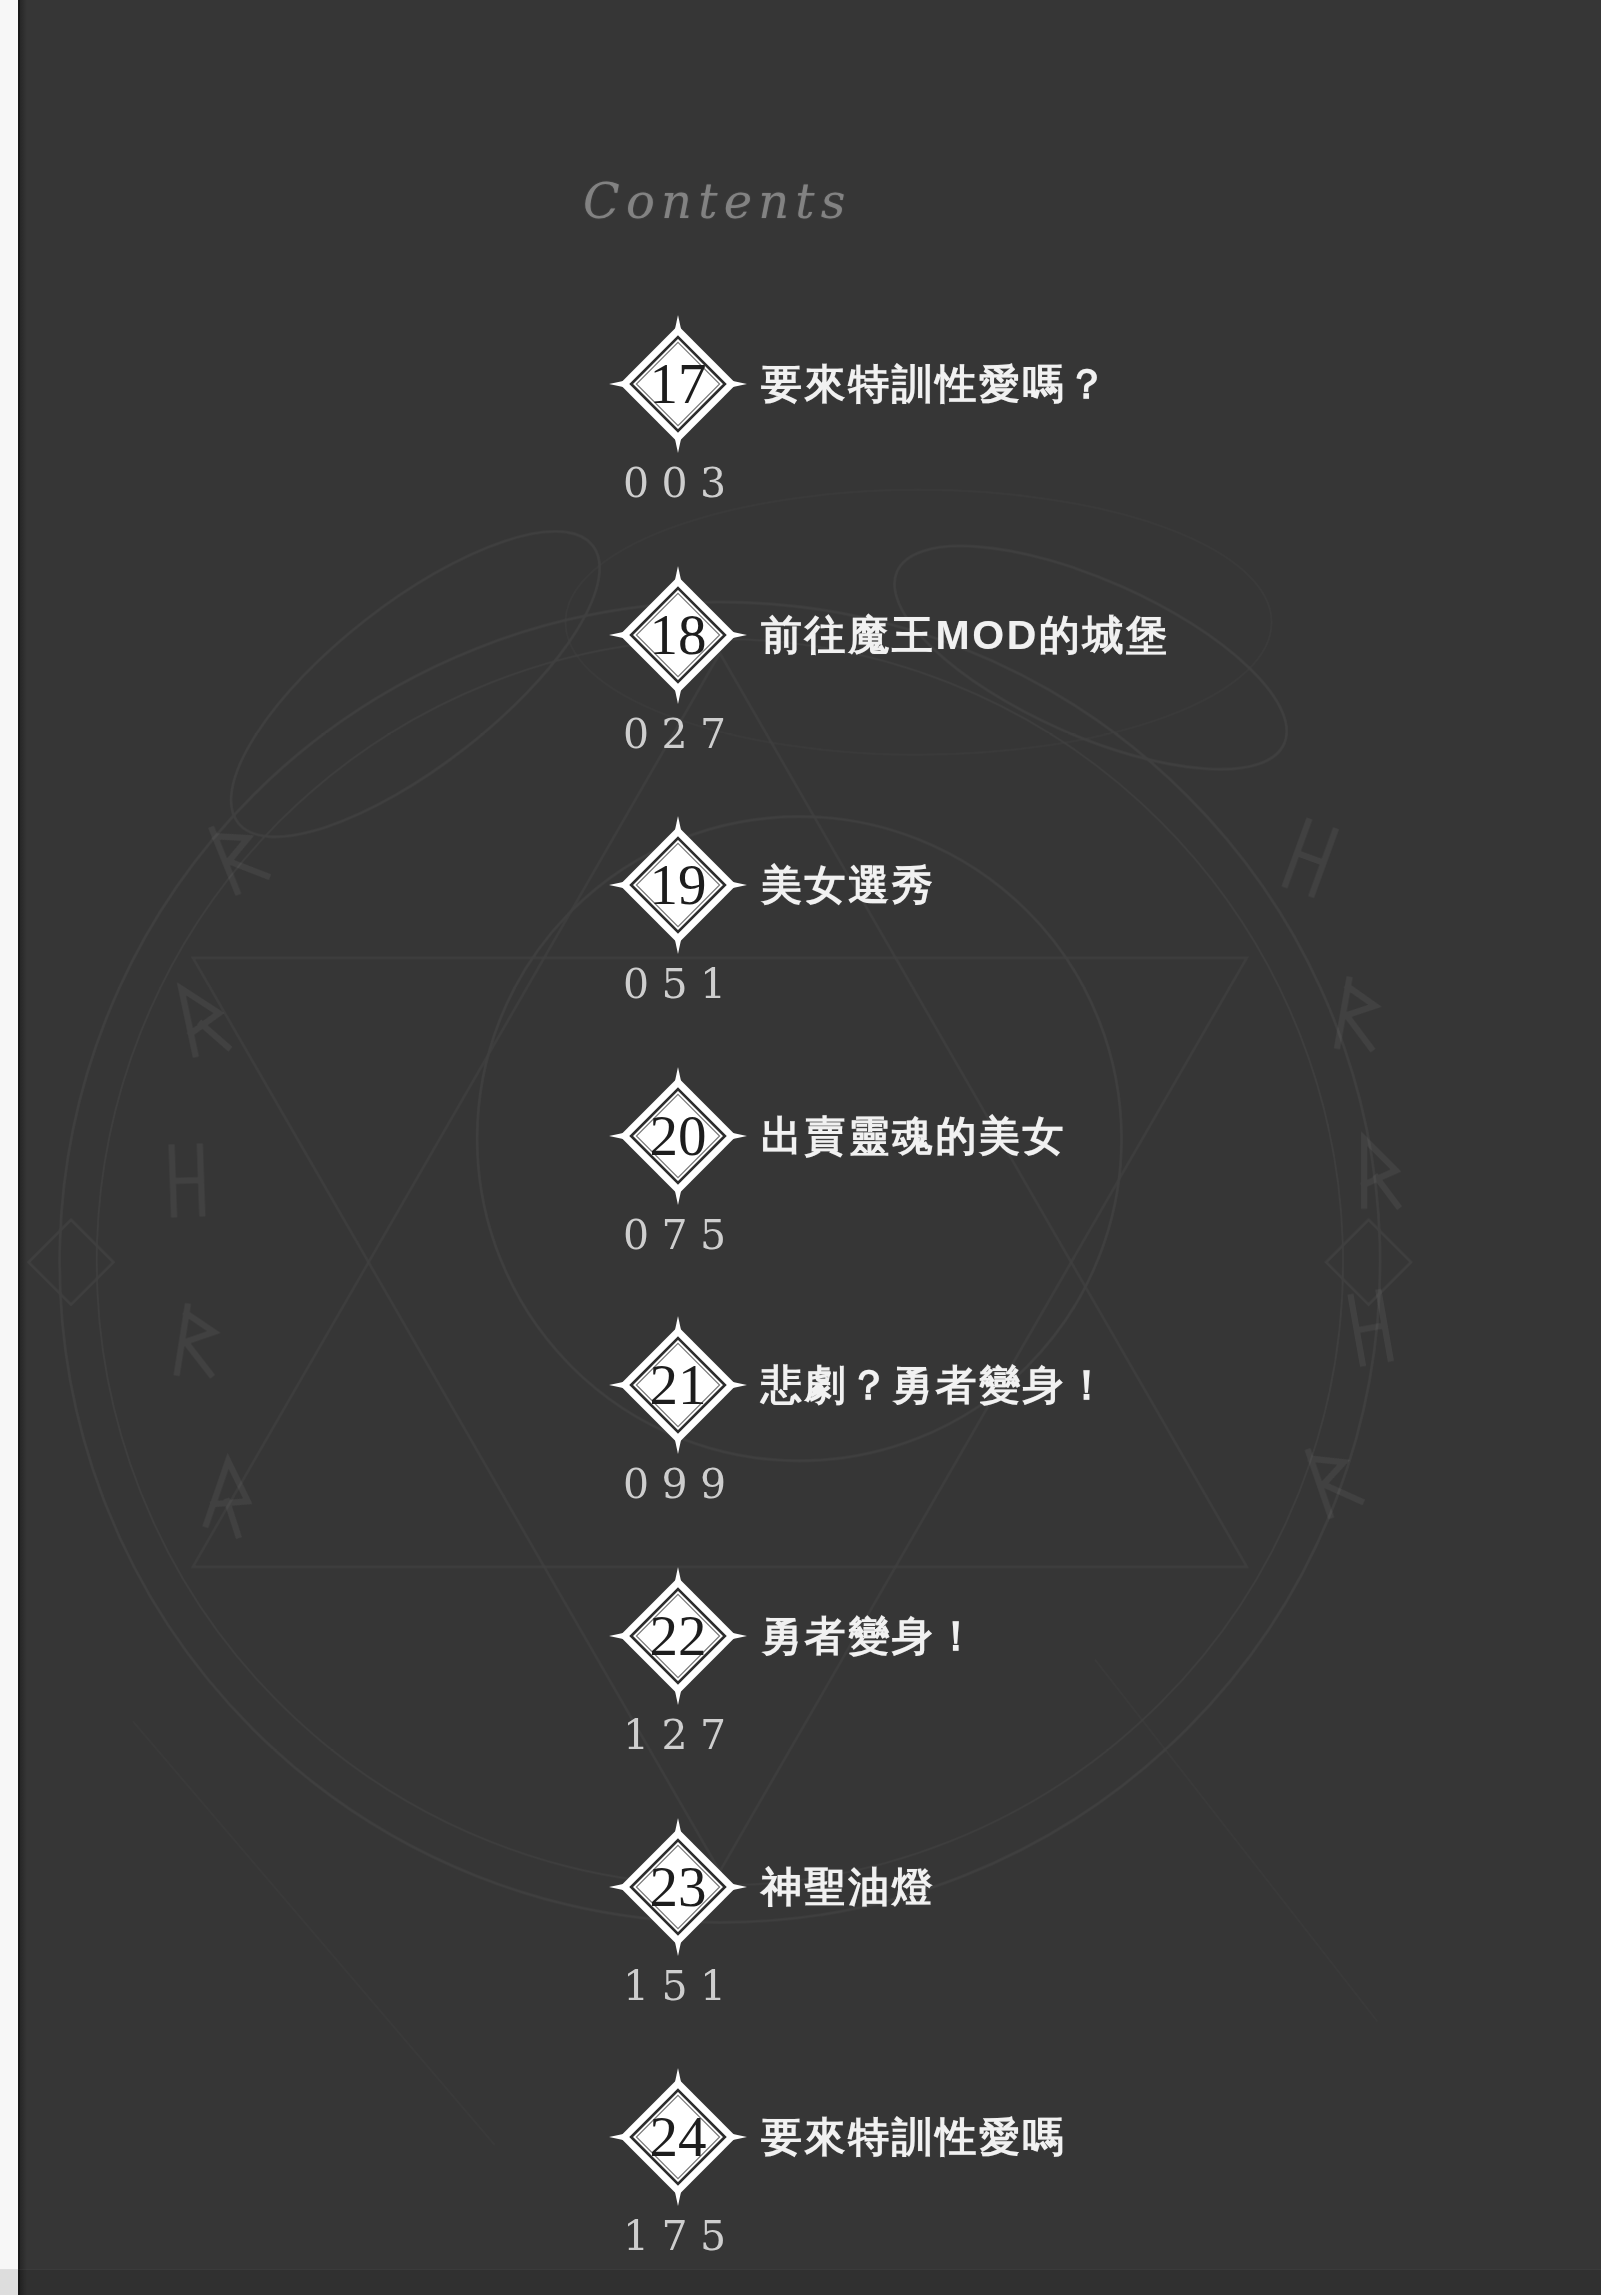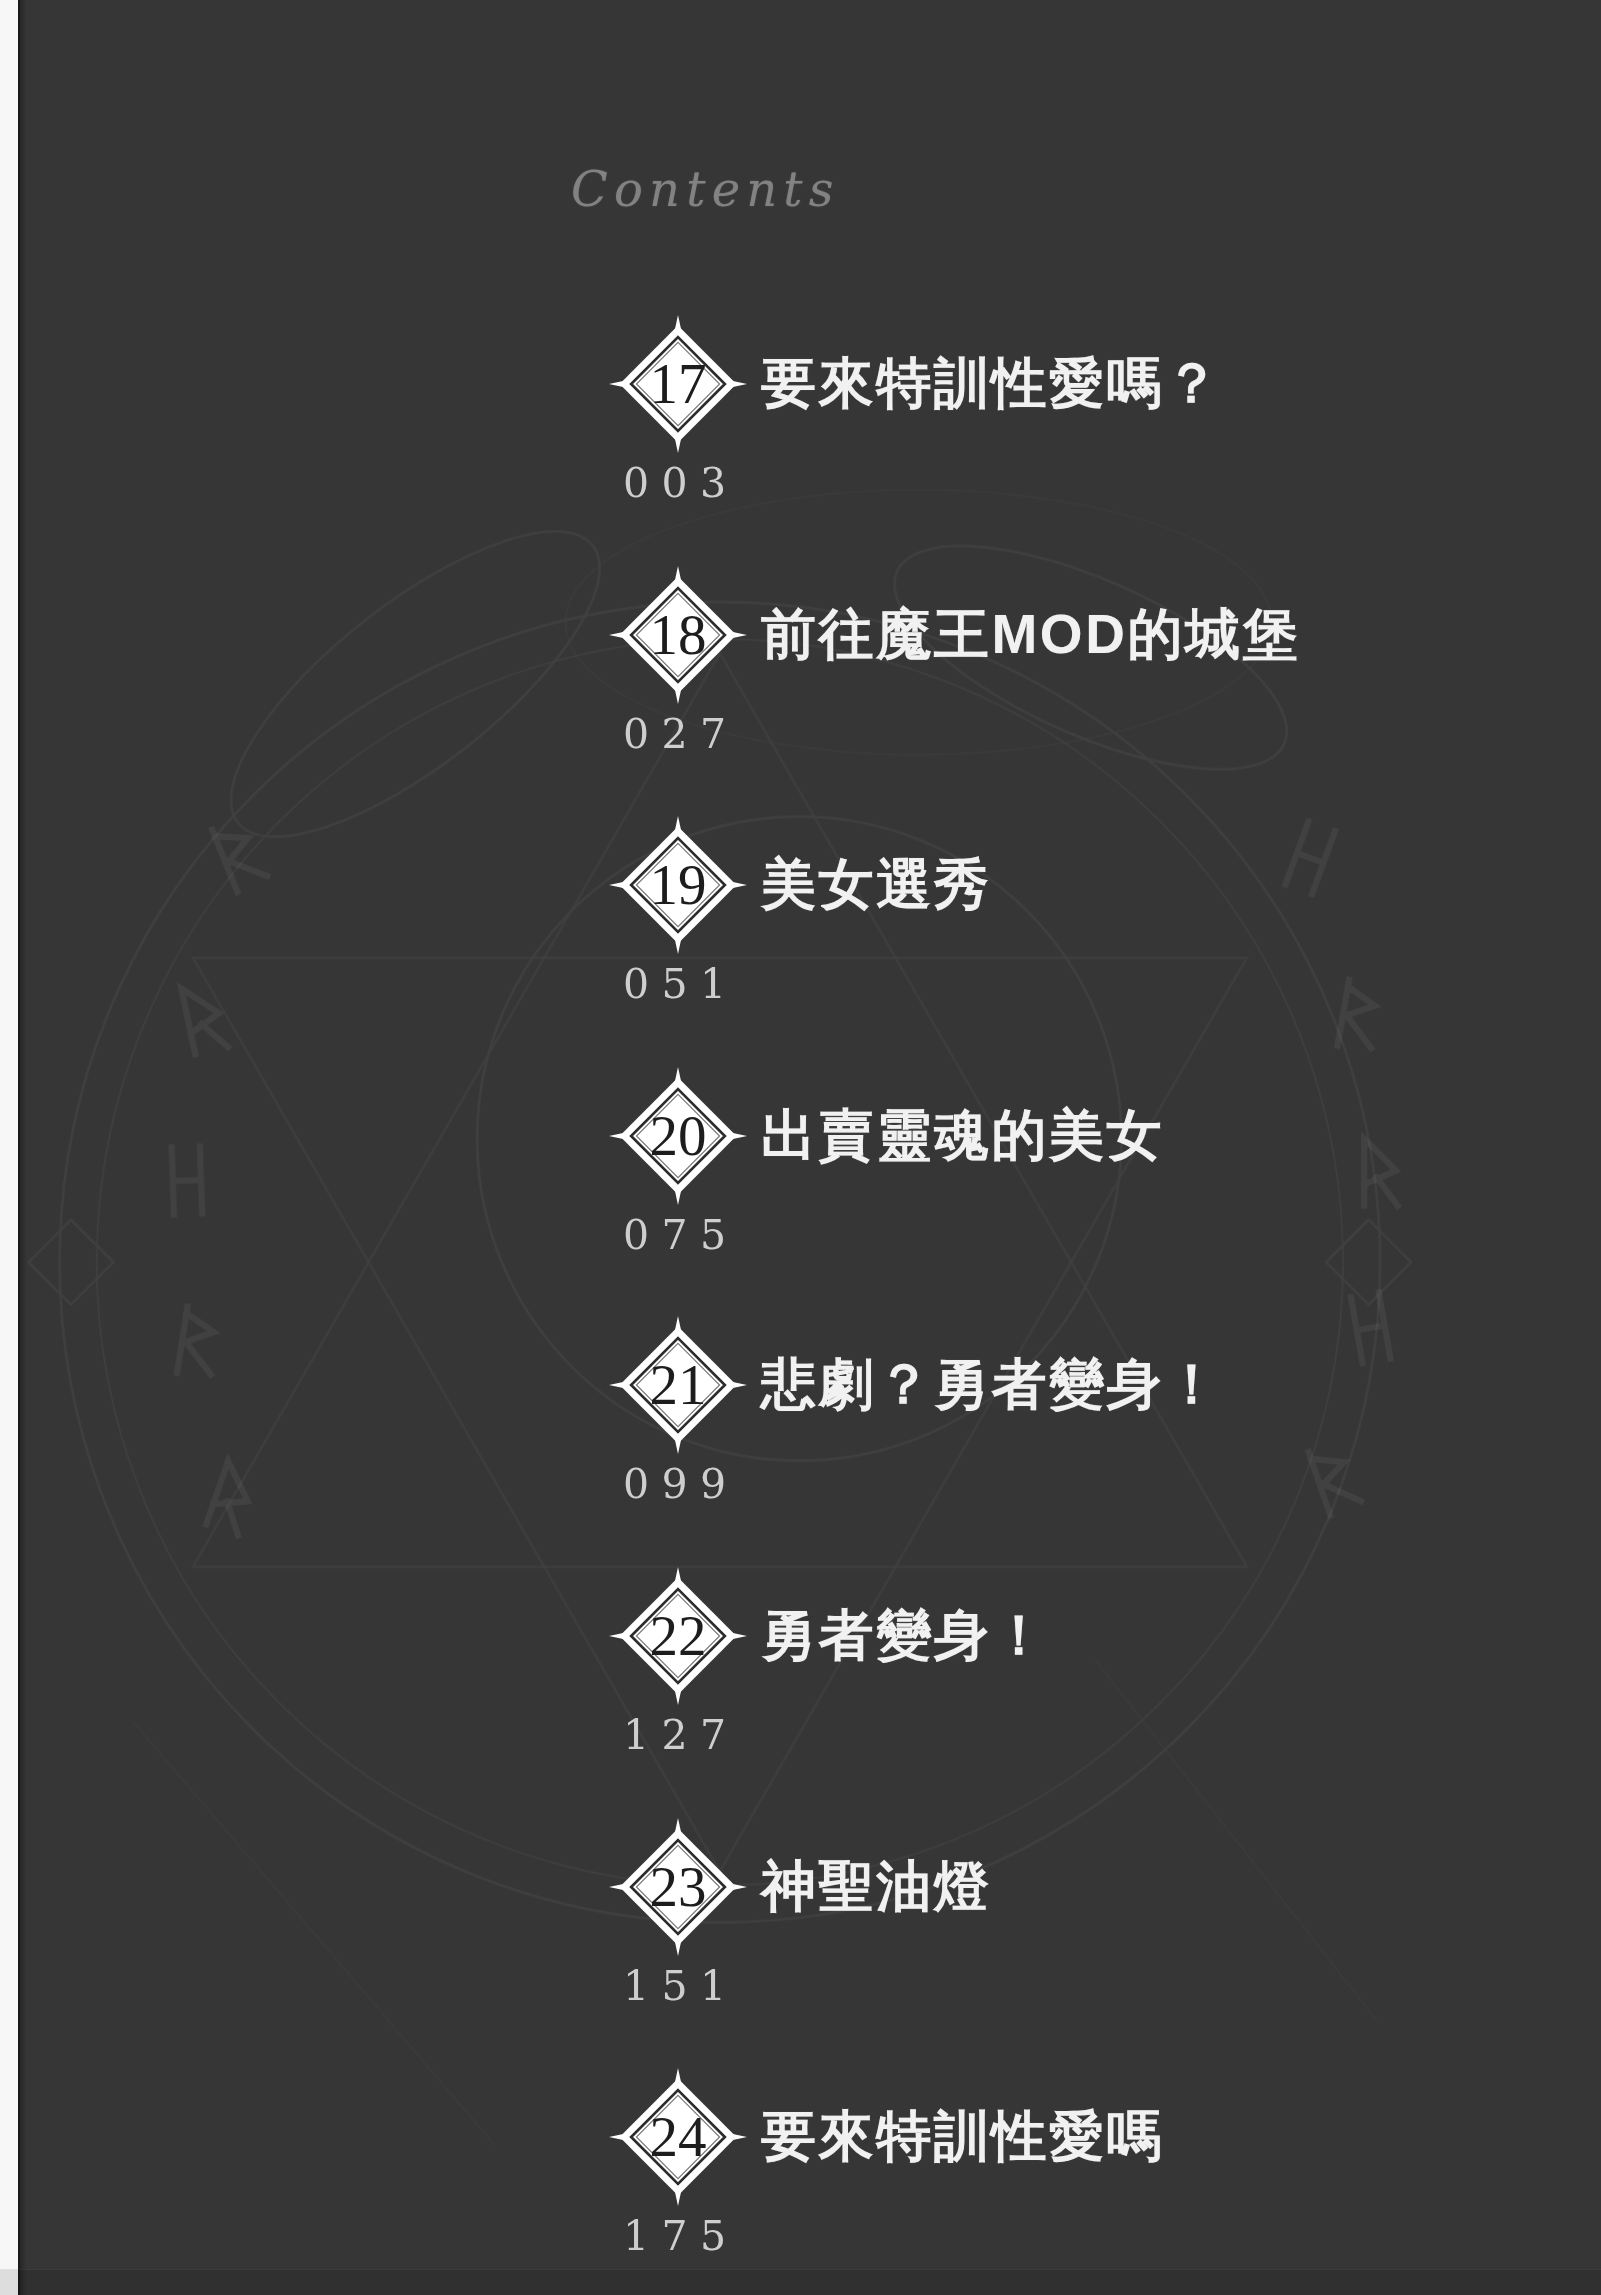--- a/index.html
+++ b/index.html
@@ -15,39 +15,39 @@
     background:var(--bg);
     overflow:hidden;position:relative;
     font-family:"Liberation Sans",sans-serif;
   }
   .paper-edge{position:absolute;left:0;top:0;width:17.7px;height:2295px;background:var(--paper);}
   .paper-edge-line{position:absolute;left:17.7px;top:0;width:2.6px;height:2295px;background:#191919;}
   .paper-edge-shadow{position:absolute;left:20.3px;top:0;width:7px;height:2295px;
     background:linear-gradient(90deg,rgba(0,0,0,.28),rgba(0,0,0,0));}
   .watermark-svg{position:absolute;left:0;top:0;width:1602px;height:2295px;pointer-events:none;}
   .contents-heading{
-    position:absolute;left:567px;top:157px;margin:4px;
+    position:absolute;left:567px;top:157px;margin:16px;
     font-family:"DejaVu Serif",serif;font-style:italic;font-weight:400;
     font-size:48px;letter-spacing:6.2px;color:var(--heading);opacity:.8;
     text-shadow:0 0 1.8px rgba(160,160,160,.35);
   }
   .chapter-list{position:absolute;left:0;top:0;width:1602px;height:2128px;}
   .entry{position:absolute;left:0;width:1602px;height:221px;}
   .badge{position:absolute;left:609px;top:0;width:138px;height:138px;}
   .badge svg{position:absolute;left:0;top:0;width:138px;height:138px;}
   .badge .num{
     position:absolute;left:0;top:0;width:138px;height:138px;
     display:flex;align-items:center;justify-content:center;
     font-family:"Liberation Serif",serif;font-size:57px;font-weight:400;
     color:#1d1d1d;padding-bottom:1.8px;box-sizing:border-box;
   }
   .entry-title{
     position:absolute;left:761px;top:0;height:138px;
     display:flex;align-items:center;white-space:nowrap;
-    font-size:55px;font-weight:700;letter-spacing:2.6px;color:var(--title);
+    font-size:41px;font-weight:700;letter-spacing:2.6px;color:var(--title);
     text-shadow:0 0 0.9px rgba(255,255,255,.35);
   }
   .entry-page{
     position:absolute;left:623px;top:144px;
     font-family:"DejaVu Serif",serif;font-size:41px;font-weight:400;
     letter-spacing:12.4px;color:var(--pagenum);opacity:.92;
   }
   .bottom-band{
     position:absolute;left:0;top:2269px;width:1602px;height:26.5px;
     background:rgba(0,0,0,.10);border-top:0.9px solid rgba(255,255,255,.05);

